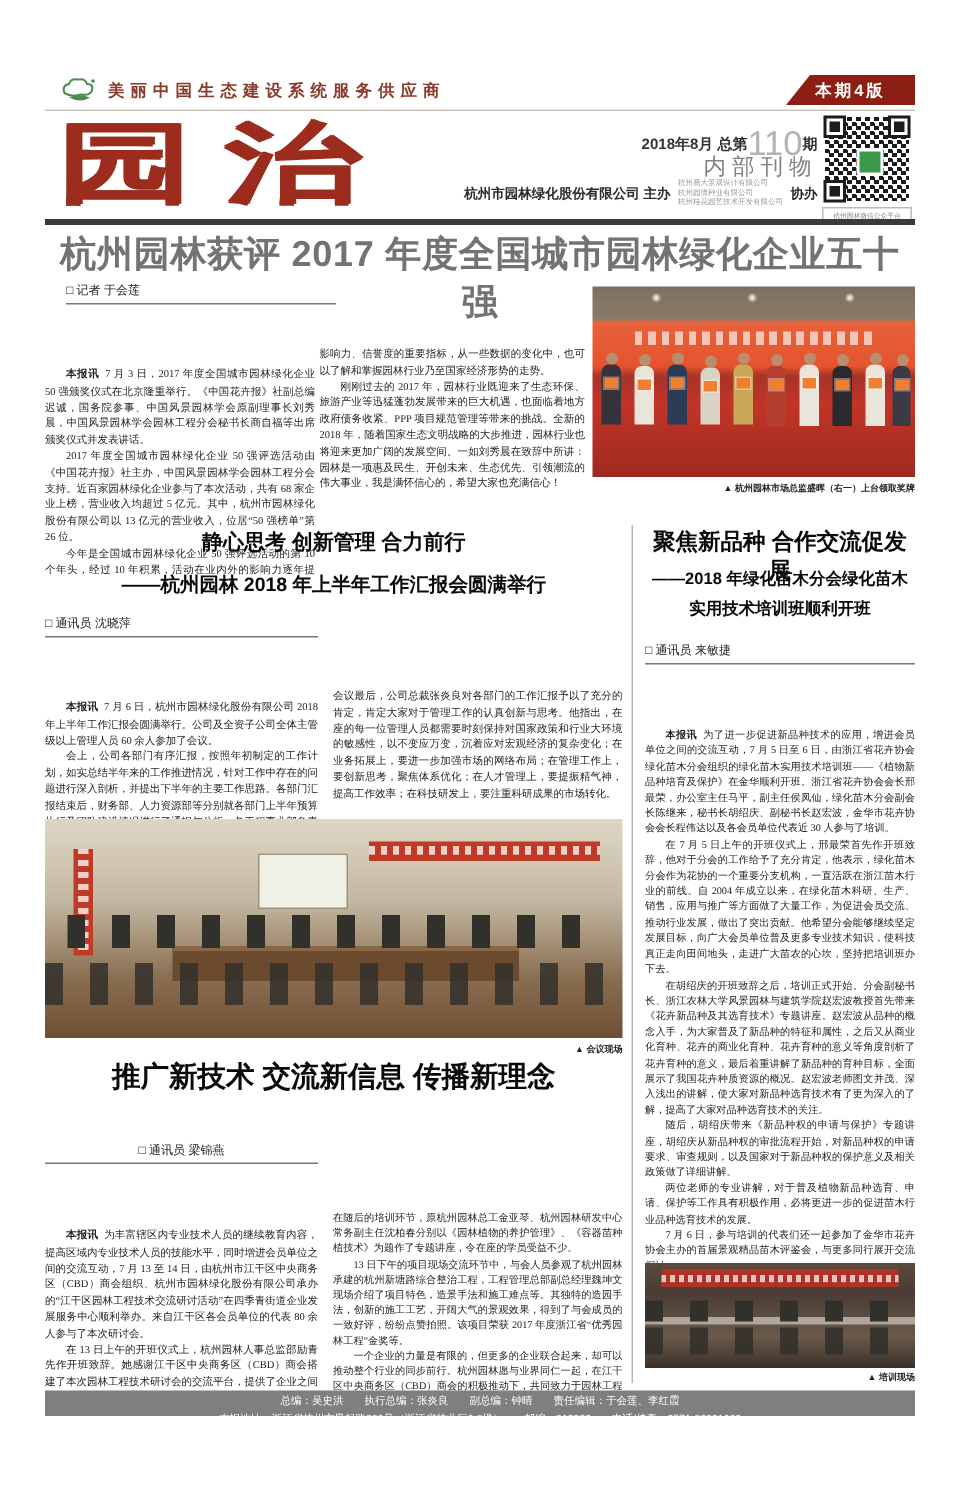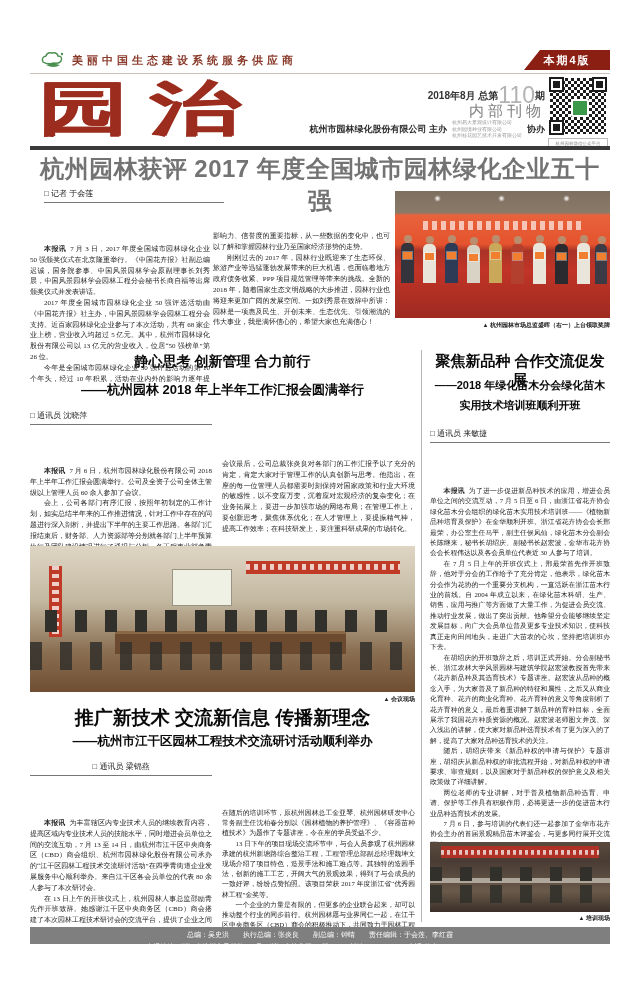--- a/index.html
+++ b/index.html
@@ -168,21 +168,20 @@
     <span class="p2-vbanner"></span>
     <span class="p2-hbanner"></span>
     <span class="p2-screen"></span>
     <span class="p2-table"></span>
     <span class="heads" style="left:4%;top:44%;width:92%;height:22px;"></span>
     <span class="heads" style="left:0;top:66%;width:100%;height:28px;opacity:.85;"></span>
   </div>
   <div class="caption" style="left:30px;top:695px;width:385px;">▲ 会议现场</div>
 
   <div class="sec-title" style="left:30px;top:705px;width:385px;font-size:19px;">推广新技术 交流新信息 传播新理念</div>
-  <div class="sec-title" style="left:30px;top:733px;width:385px;font-size:12.5px;">——杭州市江干区园林工程技术交流研讨活动顺利举办</div>
   <div class="byline" style="left:30px;top:761px;width:182px;text-align:center;">□ 通讯员 梁锦燕</div>
   <div class="col" style="left:30px;top:778px;width:182px;height:145px;">
     <p><b class="lede">本报讯</b><span>为丰富辖区内专业技术人员的继续教育内容，提高区域内专业技术人员的技能水平，同时增进会员单位之间的交流互动，7 月 13 至 14 日，由杭州市江干区中央商务区（CBD）商会组织、杭州市园林绿化股份有限公司承办的“江干区园林工程技术交流研讨活动”在四季青街道企业发展服务中心顺利举办。来自江干区各会员单位的代表 80 余人参与了本次研讨会。</span></p>
     <p>在 13 日上午的开班仪式上，杭州园林人事总监邵励青先作开班致辞。她感谢江干区中央商务区（CBD）商会搭建了本次园林工程技术研讨会的交流平台，提供了企业之间交流与学习的机会。杭州园林作为江干区中央商务区（CBD）商会副会长单位，在促进会员交流、推动行业发展等方面也将积极开展工作，继续发挥服务和带动作用，积极塑造行业品牌形象，全面拓展多元化绿色产业，今后将继续向广大会员单位普及更多专业技术知识，努力创造更好的经济效益和社会效益。</p>
   </div>
   <div class="col" style="left:222px;top:768px;width:193px;height:155px;font-size:6.8px;line-height:10.2px;">
     <p class="noindent">在随后的培训环节，原杭州园林总工金亚琴、杭州园林研发中心常务副主任沈柏春分别以《园林植物的养护管理》、《容器苗种植技术》为题作了专题讲座，令在座的学员受益不少。</p>
     <p>13 日下午的项目现场交流环节中，与会人员参观了杭州园林承建的杭州新塘路综合整治工程，工程管理总部副总经理魏坤文现场介绍了项目特色，造景手法和施工难点等。其独特的造园手法，创新的施工工艺，开阔大气的景观效果，得到了与会成员的一致好评，纷纷点赞拍照。该项目荣获 2017 年度浙江省“优秀园林工程”金奖等。</p>
     <p>一个企业的力量是有限的，但更多的企业联合起来，却可以推动整个行业的同步前行。杭州园林愿与业界同仁一起，在江干区中央商务区（CBD）商会的积极推动下，共同致力于园林工程技术的推广与应用，为美丽中国生态事业的持续发展，尽绵薄之力！</p>
   </div>

